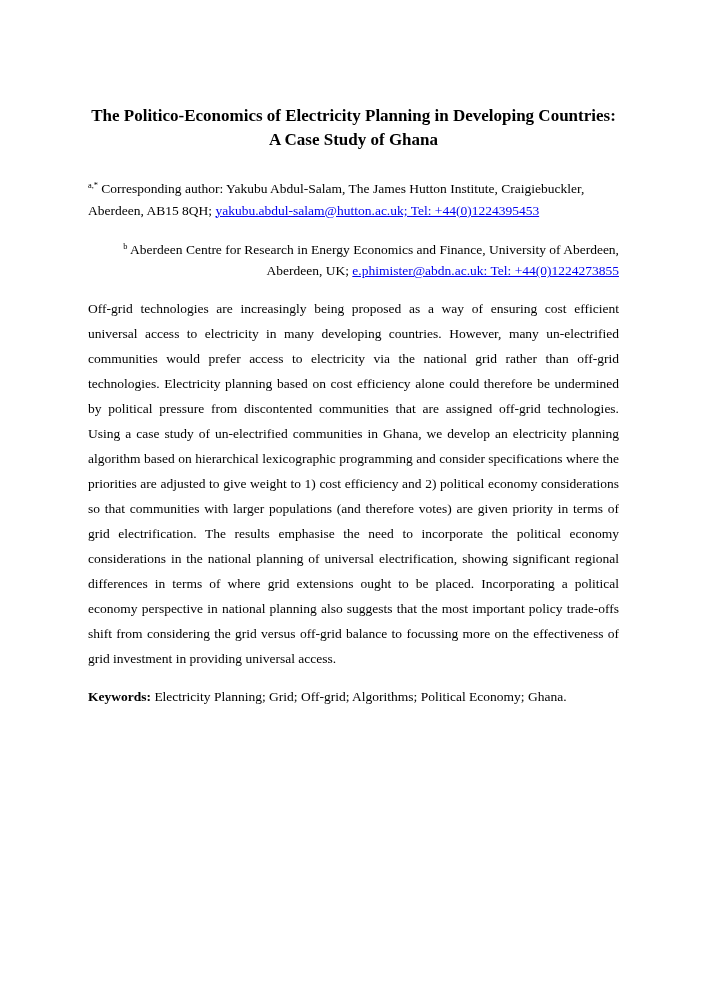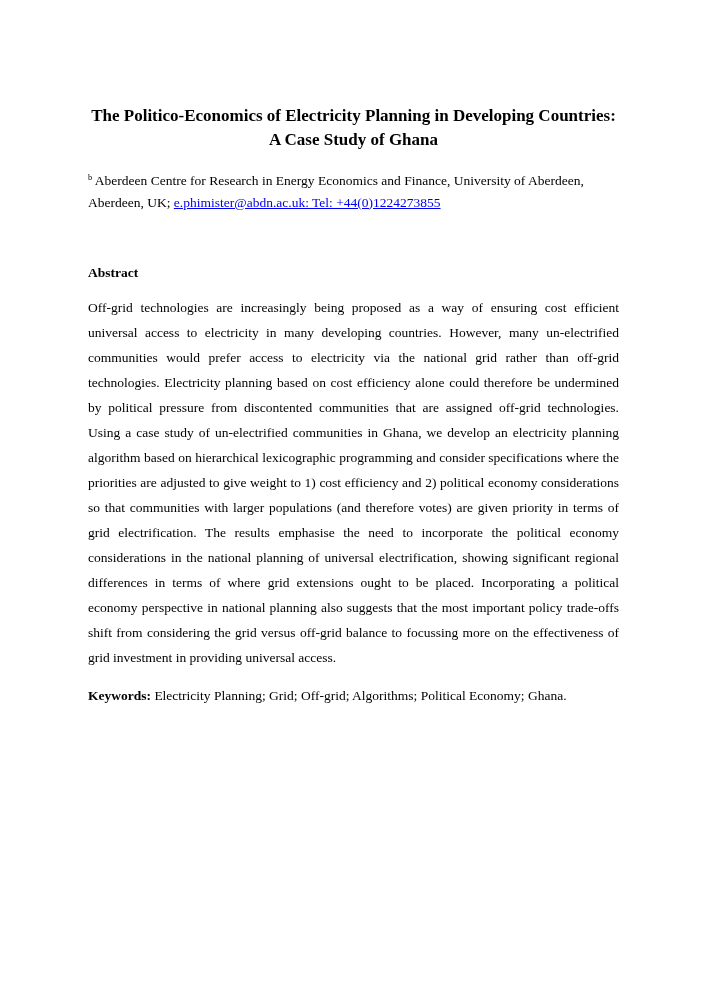--- a/index.html
+++ b/index.html
@@ -35,20 +35,21 @@
     line-height: 0;
   }
   .affil {
     font-size: 13.5px;
     line-height: 1.58;
     margin: 26px 0 0 0;
     text-align: left;
   }
   .affil-b {
     margin-top: 18px;
+    text-align: right;
   }
   a.doc-link {
     color: var(--link-color, #0000EE);
     text-decoration: underline;
     cursor: pointer;
     word-break: break-word;
   }
   .abstract-heading {
     font-size: 13.5px;
     font-weight: bold;
@@ -69,22 +70,22 @@
   }
 </style>
 </head>
 <body>
 
 <div class="page">
 
   <h1 class="title">The Politico-Economics of Electricity Planning in Developing Countries: A Case Study of Ghana</h1>
 
 
+  <p class="affil"><sup>a,*</sup><span> Corresponding author: Yakubu Abdul-Salam, The James Hutton Institute, Craigiebuckler, Aberdeen, AB15 8QH;  </span><a class="doc-link" href="#">yakubu.abdul-salam@hutton.ac.uk; Tel: +44(0)1224395453</a></p>
 
   <p class="affil affil-b"><sup>b</sup><span> Aberdeen Centre for Research in Energy Economics and Finance, University of Aberdeen, Aberdeen, UK; </span><a class="doc-link" href="#">e.phimister@abdn.ac.uk: Tel: +44(0)1224273855</a></p>
 
-  <h2 class="abstract-heading">Abstract</h2>
 
   <p class="abstract">Off-grid technologies are increasingly being proposed as a way of ensuring cost efficient universal access to electricity in many developing countries. However, many un-electrified communities would prefer access to electricity via the national grid rather than off-grid technologies. Electricity planning based on cost efficiency alone could therefore be undermined by political pressure from discontented communities that are assigned off-grid technologies. Using a case study of un-electrified communities in Ghana, we develop an electricity planning algorithm based on hierarchical lexicographic programming and consider specifications where the priorities are adjusted to give weight to 1) cost efficiency and 2) political economy considerations so that communities with larger populations (and therefore votes) are given priority in terms of grid electrification. The results emphasise the need to incorporate the political economy considerations in the national planning of universal electrification, showing significant regional differences in terms of where grid extensions ought to be placed. Incorporating a political economy perspective in national planning also suggests that the most important policy trade-offs shift from considering the grid versus off-grid balance to focussing more on the effectiveness of grid investment in providing universal access.</p>
 
   <p class="keywords"><b>Keywords:</b><span> Electricity Planning; Grid; Off-grid; Algorithms; Political Economy; Ghana.</span></p>
 
 </div>
 
 </body></html>

